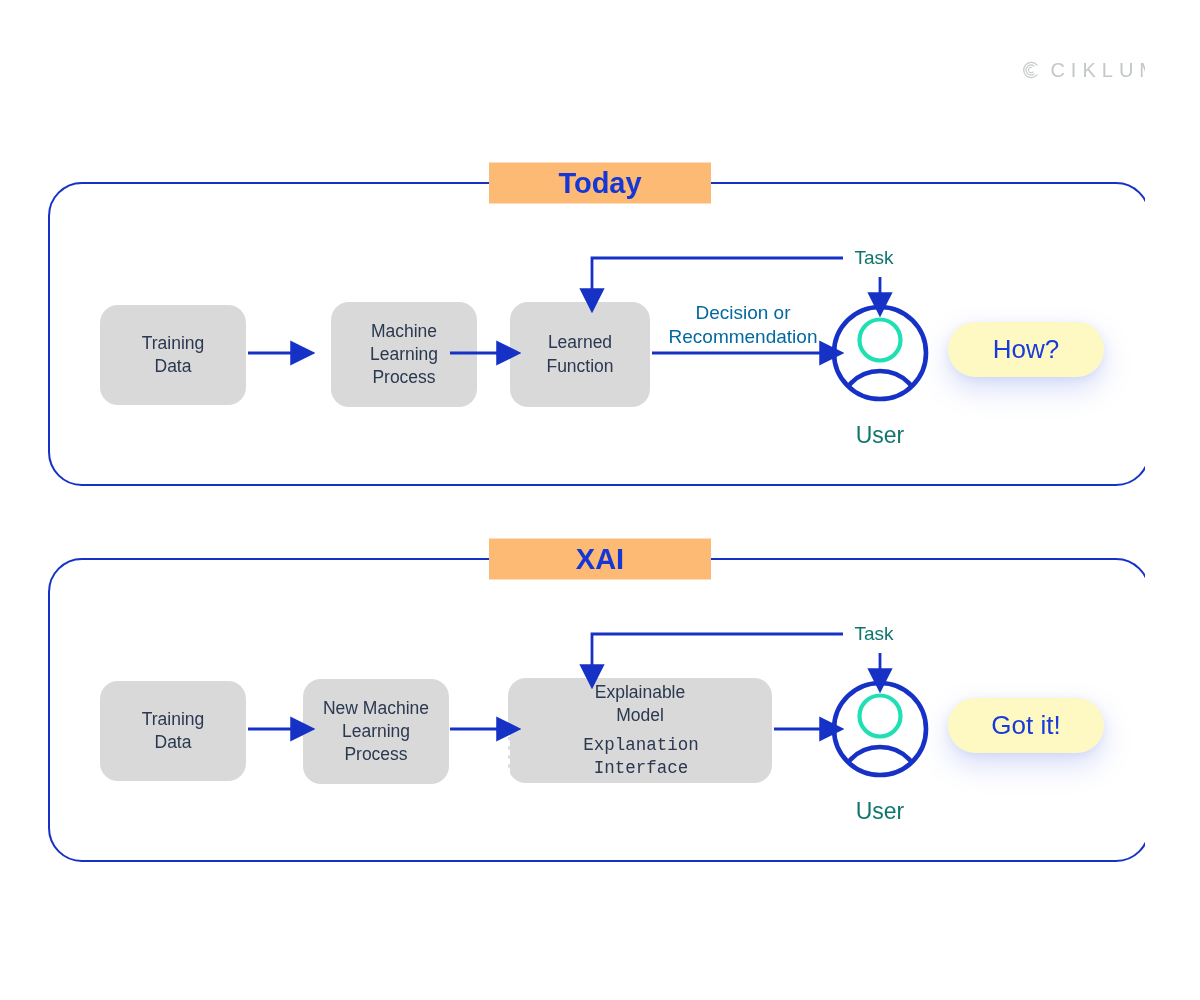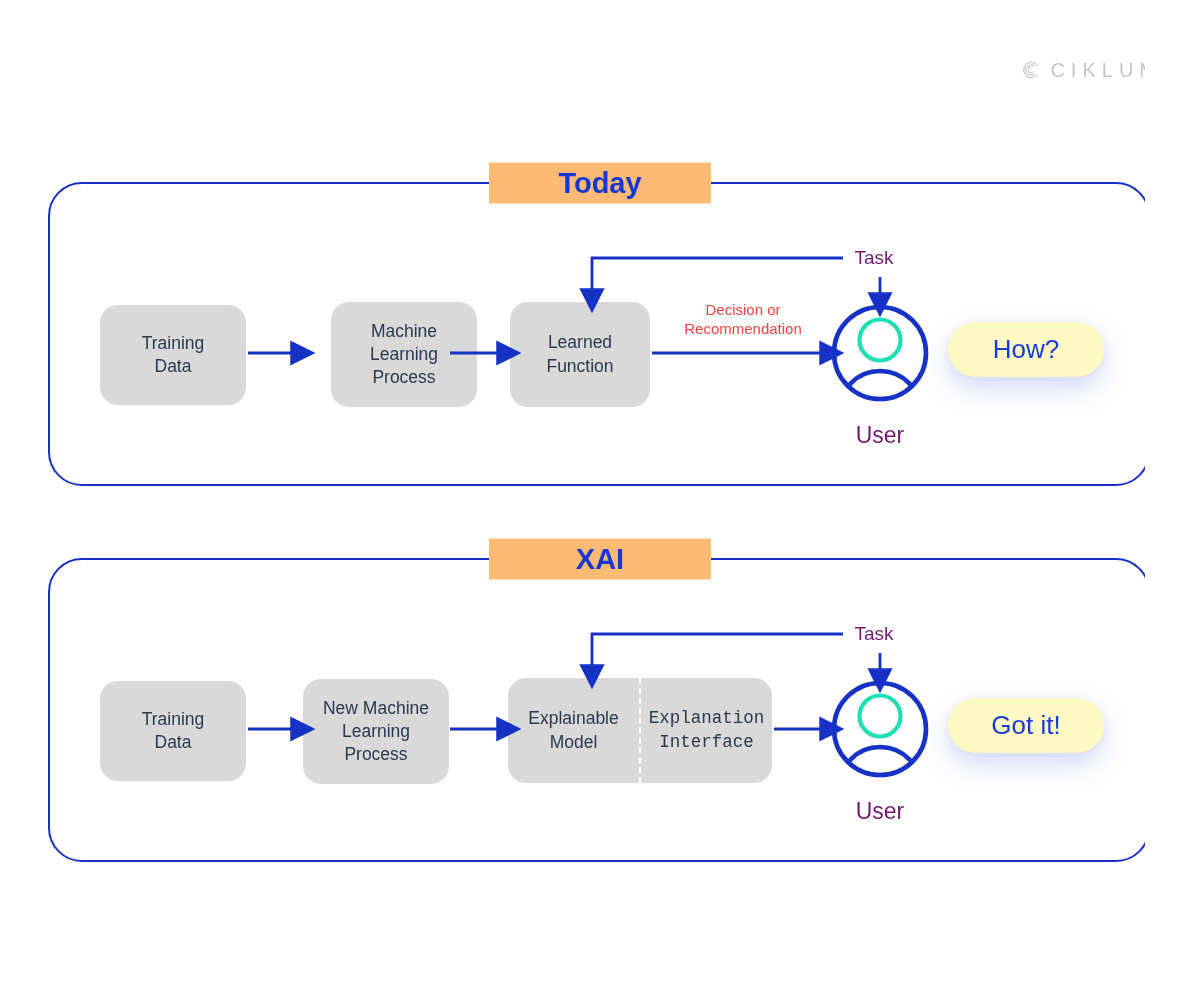--- a/index.html
+++ b/index.html
@@ -31,24 +31,24 @@
     font-size:17.5px;line-height:1.32;color:#2A3850;
   }
   .node-label{white-space:pre-line;}
   .split-node{position:absolute;background:#D9D9D9;border-radius:18px;display:flex;}
   .split-cell{
     flex:1;display:flex;align-items:center;justify-content:center;text-align:center;
     font-size:17.5px;line-height:1.32;color:#2A3850;
   }
   .split-cell.right{border-left:2px dashed rgba(255,255,255,0.95);font-family:Liberation Mono, monospace;}
   
-  .float-label{position:absolute;transform:translateX(-50%);text-align:center;color:#701a75;}
+  .float-label{position:absolute;transform:translateX(-50%);text-align:center;color:#0f766e;}
   .task-label{font-size:19px;}
   .user-label{font-size:23px;}
-  .flow-label{font-size:15px;line-height:1.25;white-space:pre-line;color:#ef4444;}
+  .flow-label{font-size:19px;line-height:1.25;white-space:pre-line;color:#0369a1;}
   
   .pill{
     position:absolute;width:156px;height:55px;border-radius:28px;background:#fef9c3;
     display:flex;align-items:center;justify-content:center;
     font-size:26px;color:#1B3BD8;cursor:pointer;border:none;
     box-shadow:0 12px 28px rgba(100,125,230,0.25), 0 2px 8px rgba(100,125,230,0.12);
   }
   
   .overlay{position:absolute;left:0;top:0;pointer-events:none;}
 </style>
@@ -109,21 +109,21 @@
 
   <div class="node" style="left:100px;top:681px;width:146px;height:100px;">
     <span class="node-label">Training
 Data</span>
   </div>
   <div class="node" style="left:303px;top:679px;width:146px;height:105px;">
     <span class="node-label">New Machine
 Learning
 Process</span>
   </div>
-  <div class="split-node" style="left:508px;top:678px;width:264px;height:105px;">
+  <div class="split-node" style="left:508px;top:678px;width:264px;height:105px;flex-direction:column;">
     <div class="split-cell">
       <span class="node-label">Explainable
 Model</span>
     </div>
     <div class="split-cell right">
       <span class="node-label">Explanation
 Interface</span>
     </div>
   </div>
 

